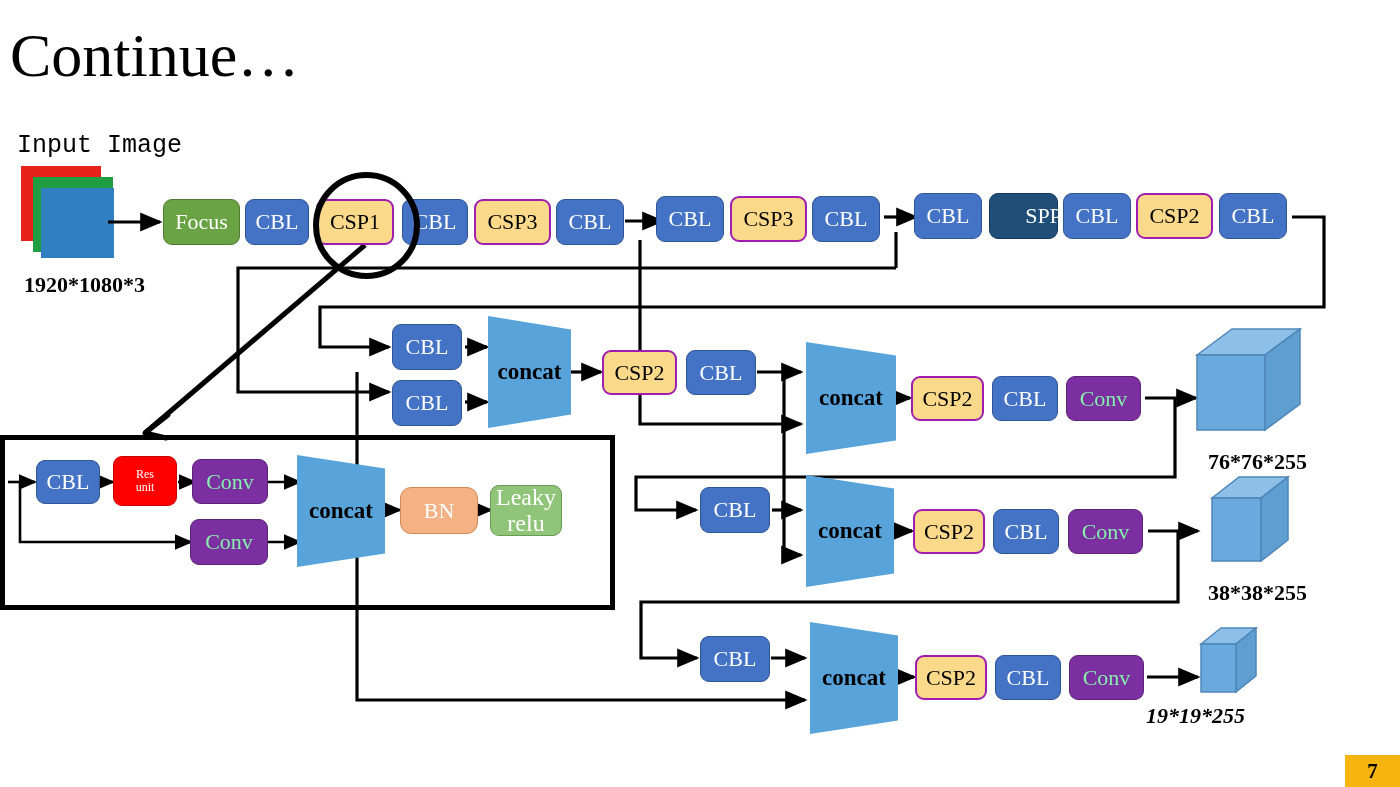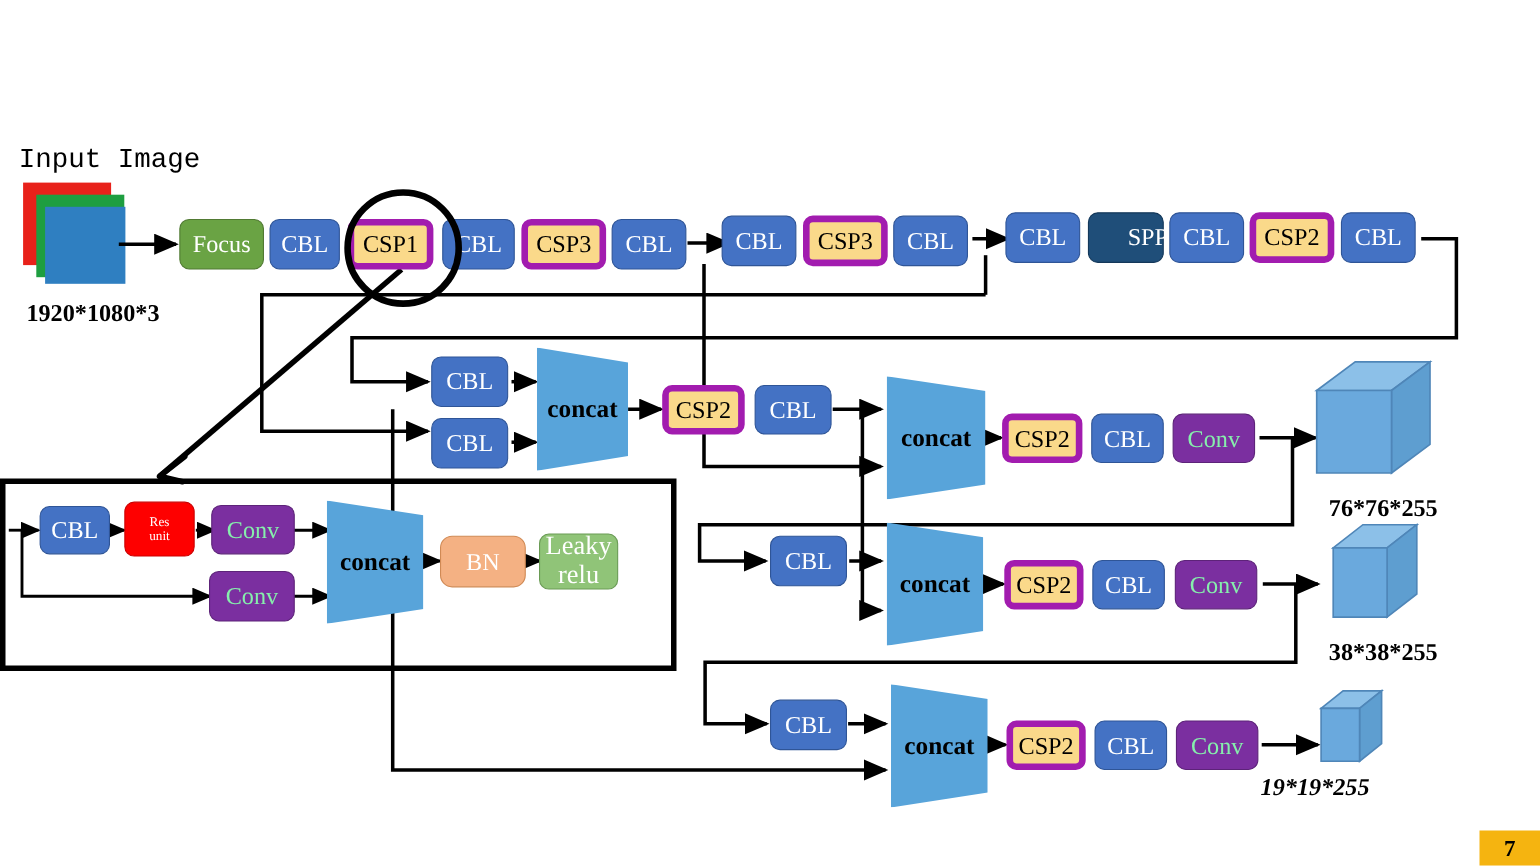--- a/index.html
+++ b/index.html
@@ -43,21 +43,21 @@
     position:absolute;
     border-radius:9px;
     display:flex;align-items:center;justify-content:center;
     text-align:center;
     font-family:"Liberation Serif", serif;
     font-size:22px;
     line-height:1.05;
     box-sizing:border-box;
   }
   .b-cbl   {background:#4472c4;color:#ffffff;border:1px solid #2f5597;}
-  .b-csp   {background:#fad98a;color:#000000;border:6px solid #a21caf;}
+  .b-csp   {background:#fad98a;color:#000000;border:2px solid #a21caf;}
   .b-focus {background:#6aa344;color:#ffffff;border:1px solid #517a33;}
   .b-spp   {background:#1f4e79;color:#ffffff;border:1px solid #14385a;padding-left:40px;}
   .b-conv  {background:#7b2fa0;color:#86efac;border:1px solid #5d2379;}
   .b-res   {background:#fe0000;color:#ffffff;border:1px solid #cc0000;}
   .b-bn    {background:#f4b183;color:#ffffff;border:1px solid #d08a55;}
   .b-leaky {background:#90c478;color:#ffffff;border:1px solid #6a9b55;}
 
   
   .concat{
     position:absolute;
@@ -96,20 +96,21 @@
   svg.cubes{position:absolute;left:0;top:0;width:1400px;height:787px;pointer-events:none;}
   .wire{stroke:#000;stroke-width:3.2;fill:none;}
   .wire-thin{stroke:#000;stroke-width:2.6;fill:none;}
   .diag{stroke:#000;stroke-width:5;fill:none;}
 </style>
 </head>
 <body>
 
 <div id="stage">
 
+  <div class="title">Continue…</div>
 
   <div class="input-label">Input Image</div>
   <div class="rgb-plate rgb-r"></div>
   <div class="rgb-plate rgb-g"></div>
   <div class="rgb-plate rgb-b"></div>
   <div class="dim-label" style="left:24px;top:272px;">1920*1080*3</div>
 
   <svg class="wires" xmlns="http://www.w3.org/2000/svg">
     <defs>
       <marker id="ah" markerWidth="8" markerHeight="8" refX="6.2" refY="3" orient="auto" markerUnits="strokeWidth">

